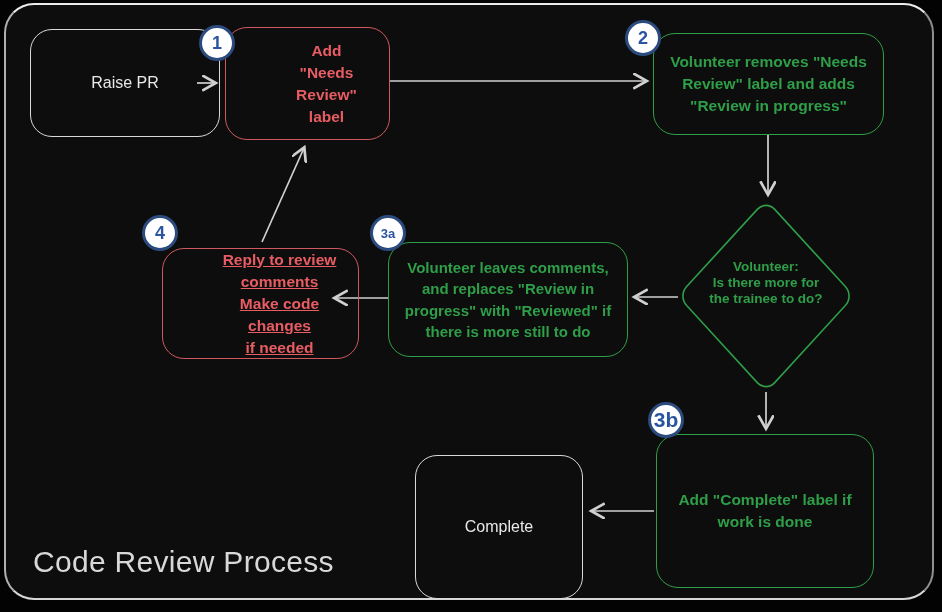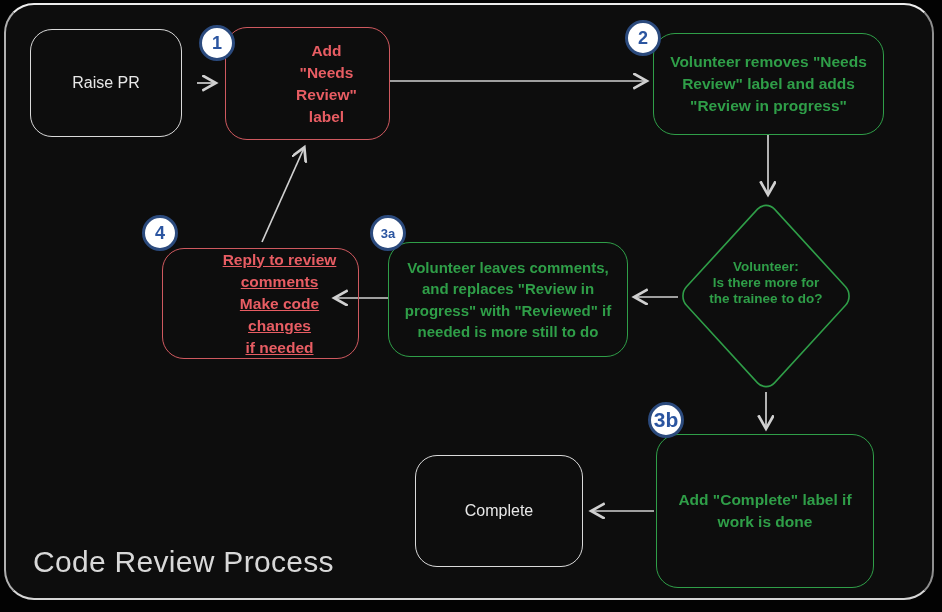--- a/index.html
+++ b/index.html
@@ -15,27 +15,27 @@
   svg.connectors { position:absolute; left:0; top:0; width:942px; height:612px; pointer-events:none; }
   .node {
     position:absolute; display:flex; align-items:center; justify-content:center;
     text-align:center; white-space:pre-line; border-radius:22px;
     border:1.7px solid; background:transparent; line-height:1.42;
     font-weight:700; font-size:15.5px; padding:6px 10px;
   }
   .node.white { border-color:#d9d9d9; color:#e8e8e8; font-size:16px; font-weight:400; }
   .node.red   { border-color:#cf595f; color:#e85d63;padding-left:48px; }
   .node.green { border-color:#2f9e48; color:#2f9e48; }
-  #node-raise-pr  { left:30px;  top:29px;  width:152px; height:108px; }
+  #node-raise-pr  { left:30px;  top:29px;  width:190px; height:108px; }
   #node-step1     { left:225px; top:27px;  width:165px; height:113px; }
   #node-step2     { left:653px; top:33px;  width:231px; height:102px; }
   #node-step3a    { left:388px; top:242px; width:240px; height:115px; font-size:15px; }
   #node-step4     { left:162px; top:248px; width:197px; height:111px;text-decoration:underline; }
   #node-step3b    { left:656px; top:434px; width:218px; height:154px; }
-  #node-complete  { left:415px; top:455px; width:168px; height:112px; }
+  #node-complete  { left:415px; top:455px; width:168px; height:144px; }
   .decision-label {
     position:absolute; left:683px; top:259px; width:166px;
     color:#2f9e48; font-size:13.5px; font-weight:700; line-height:16px;
     text-align:center; white-space:pre-line;
   }
   .badge {
     position:absolute; width:36px; height:36px; border-radius:50%;
     background:#ffffff; border:3px solid #2b4a7d; color:#2b55a0;
     display:flex; align-items:center; justify-content:center;
     font-weight:700; font-size:18px;
@@ -79,21 +79,21 @@
 label</div>
   <div class="node green" id="node-step2">Volunteer removes "Needs
 Review" label and adds
 "Review in progress"</div>
   <div class="decision-label">Volunteer:
 Is there more for
 the trainee to do?</div>
   <div class="node green" id="node-step3a">Volunteer leaves comments,
 and replaces "Review in
 progress" with "Reviewed" if
-needed is more still to do</div>
+there is more still to do</div>
   <div class="node red" id="node-step4">Reply to review
 comments
 Make code changes
 if needed</div>
   <div class="node green" id="node-step3b">Add "Complete" label if
 work is done</div>
   <div class="node white" id="node-complete">Complete</div>
 
   <div class="badge" id="badge-step1">1</div>
   <div class="badge" id="badge-step2">2</div>

